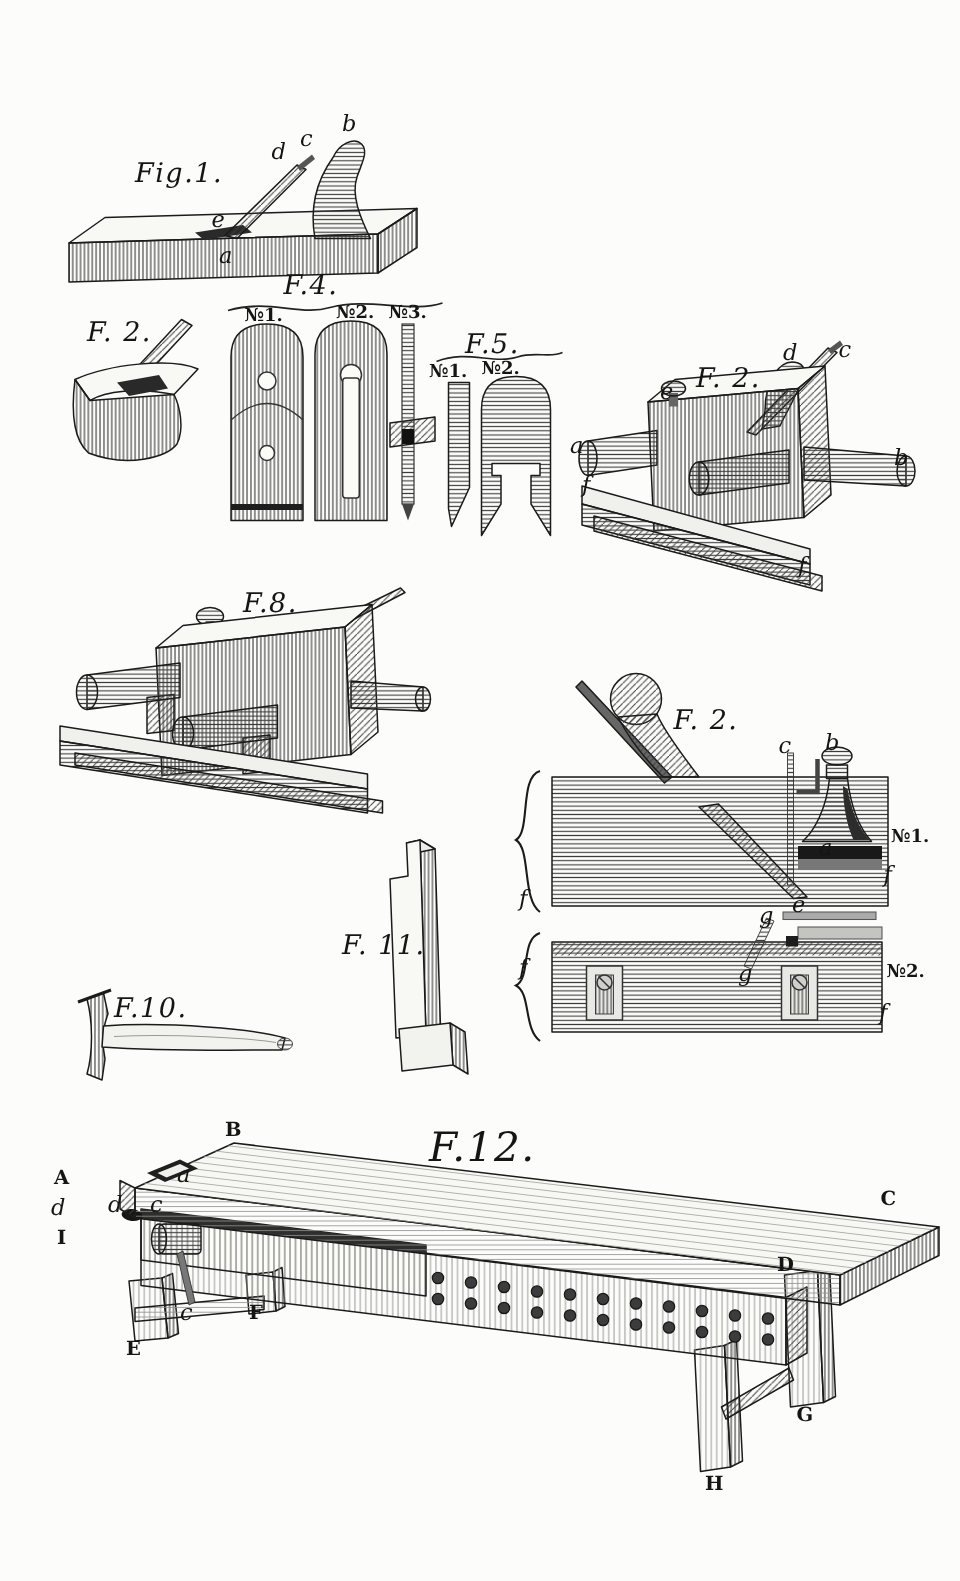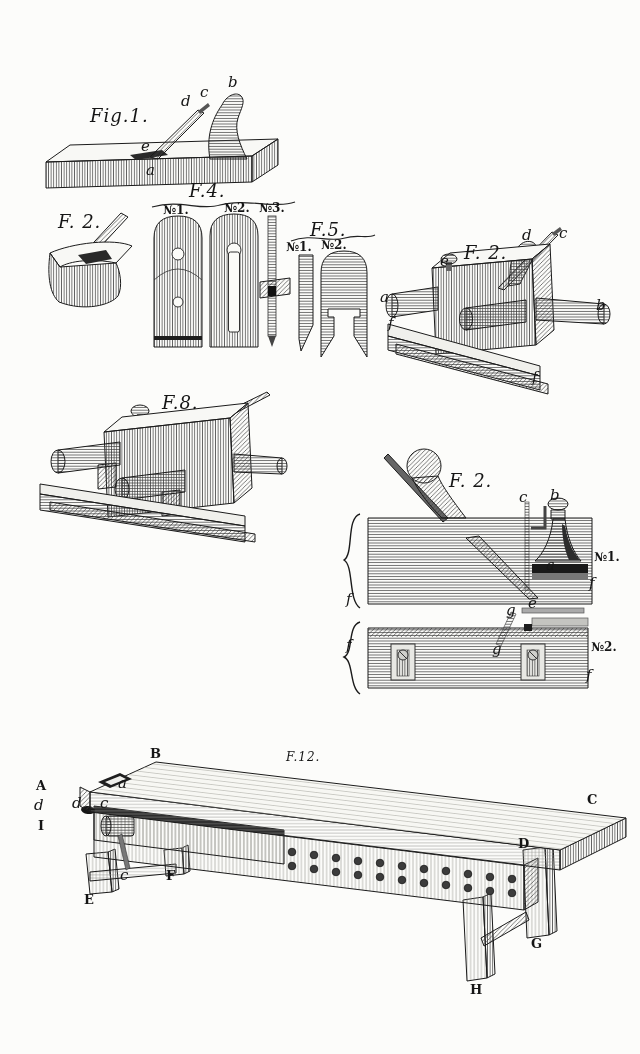--- a/index.html
+++ b/index.html
@@ -200,21 +200,41 @@
     <span class="plabel" style="left:10px;top:152px">f</span>
     <span class="plabel" style="left:253px;top:136px">f</span>
     <span class="plabel" style="left:170px;top:163px">g</span>
     <span class="plabel" style="left:156px;top:202px">g</span>
     <span class="nlabel" style="left:255px;top:202px">№2.</span>
     <span class="plabel" style="left:10px;top:198px">f</span>
     <span class="plabel" style="left:250px;top:228px">f</span>
   </div>
 
 
-
+  <div class="fig" style="left:36px;top:656px;width:158px;height:72px">
+    <svg width="158" height="72" viewBox="0 0 158 72">
+      <path class="o" d="M22,10 L33,6 L36,20 C32,30 32,40 34,50 L32,64 L22,60 C26,46 26,25 22,10 Z" fill="url(#ph_v)"></path>
+      <path d="M16,12 L38,4" stroke="#1b1b1b" stroke-width="2"></path>
+      <path class="o" d="M33,28 C75,25 135,30 154,36 L152,44 C120,44 75,45 32,42 Z" fill="#f2f2ee"></path>
+      <path d="M40,35 C80,33 130,36 148,39" fill="none" stroke="#999" stroke-width="0.7"></path>
+      <ellipse cx="154" cy="40" rx="5" ry="4" fill="url(#ph_h)" stroke="#333" stroke-width="0.6"></ellipse>
+    </svg>
+    <span class="flabel" style="left:40px;top:6px">F.10.</span>
+  </div>
+
+  <div class="fig" style="left:222px;top:556px;width:96px;height:172px">
+    <svg width="96" height="172" viewBox="0 0 96 172">
+      <polygon class="o" points="58,4 68,10 72,140 62,134" fill="url(#ph_v)"></polygon>
+      <polygon class="o" points="49,6 58,4 68,10 58,12" fill="#ededea"></polygon>
+      <path class="o" d="M38,30 L50,28 L49,6 L58,4 L62,134 L42,136 Z" fill="#f8f8f5"></path>
+      <polygon class="o" points="78,126 88,132 90,160 80,154" fill="url(#ph_v)"></polygon>
+      <polygon class="o" points="44,130 78,126 80,154 46,158" fill="#f2f2ee"></polygon>
+    </svg>
+    <span class="flabel" style="left:6px;top:64px">F. 11.</span>
+  </div>
 
   <div class="fig" style="left:26px;top:742px;width:604px;height:262px">
     <svg width="604" height="262" viewBox="0 0 604 262">
 
       <polygon class="o" points="138,108 156,106 158,132 140,134" fill="url(#ph_v2)"></polygon>
       <polygon class="o" points="156,106 162,103 164,129 158,132" fill="url(#ph_v)"></polygon>
       <polygon class="o" points="437,158 457,155 461,236 441,239" fill="url(#ph_v2)"></polygon>
       <polygon class="o" points="457,155 465,151 469,232 461,236" fill="url(#ph_v)"></polygon>
       <polygon class="o" points="497,108 519,105 523,193 501,196" fill="url(#ph_v2)"></polygon>
       <polygon class="o" points="519,105 527,101 531,189 523,193" fill="url(#ph_v)"></polygon>
@@ -259,21 +279,21 @@
 
       <polygon class="o" points="64,50 534,108 534,128 64,70" fill="url(#ph_h2)"></polygon>
       <polygon class="o" points="534,108 600,76 600,95 534,128" fill="url(#ph_v)"></polygon>
       <polygon class="o" points="64,50 64,70 54,64 54,45" fill="url(#ph_d)"></polygon>
       <polygon class="o" points="64,50 130,20 600,76 534,108" fill="#f7f7f3"></polygon>
       <polygon points="64,50 130,20 600,76 534,108" fill="url(#ph_bench)"></polygon>
 
       <polygon points="72,40 94,31 106,37 84,46" fill="#1f1f1f"></polygon>
       <polygon points="79,40 94,34 100,37 85,43" fill="#efefeb"></polygon>
     </svg>
-    <span class="flabel" style="left:260px;top:8px;font-size:12px">F.12.</span>
+    <span class="flabel" style="left:260px;top:8px;font-size:27px">F.12.</span>
     <span class="blabel" style="left:124px;top:4px">B</span>
     <span class="blabel" style="left:10px;top:36px">A</span>
     <span class="plabel" style="left:8px;top:54px">d</span>
     <span class="blabel" style="left:12px;top:76px">I</span>
     <span class="plabel" style="left:92px;top:32px">a</span>
     <span class="plabel" style="left:46px;top:52px">d</span>
     <span class="plabel" style="left:74px;top:52px">c</span>
     <span class="plabel" style="left:94px;top:124px">c</span>
     <span class="blabel" style="left:58px;top:150px">E</span>
     <span class="blabel" style="left:140px;top:126px">F</span>

